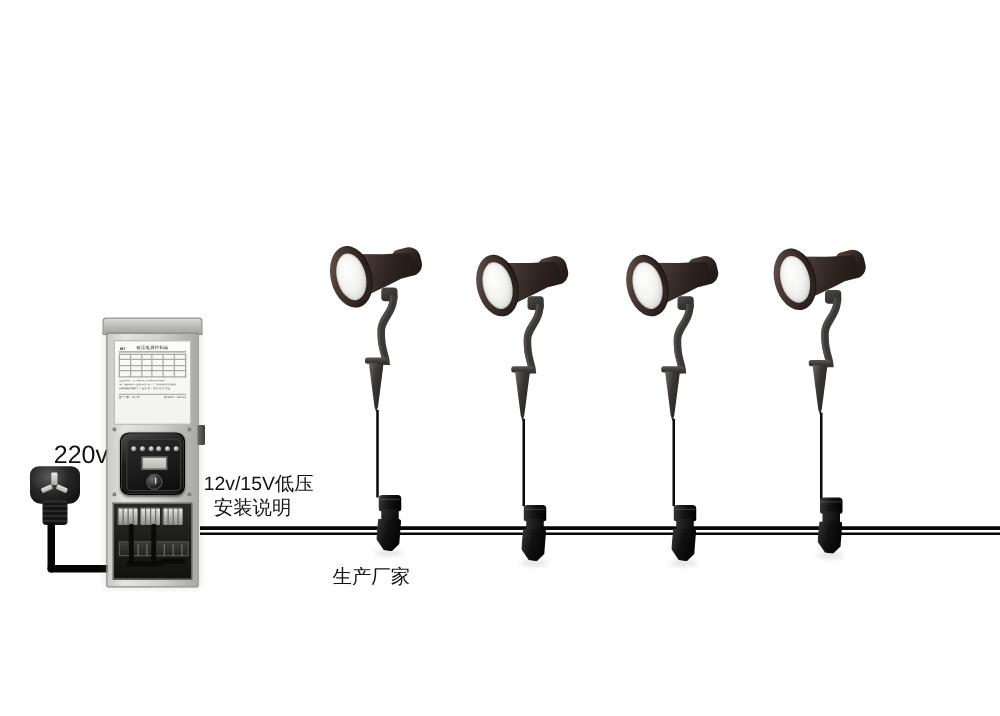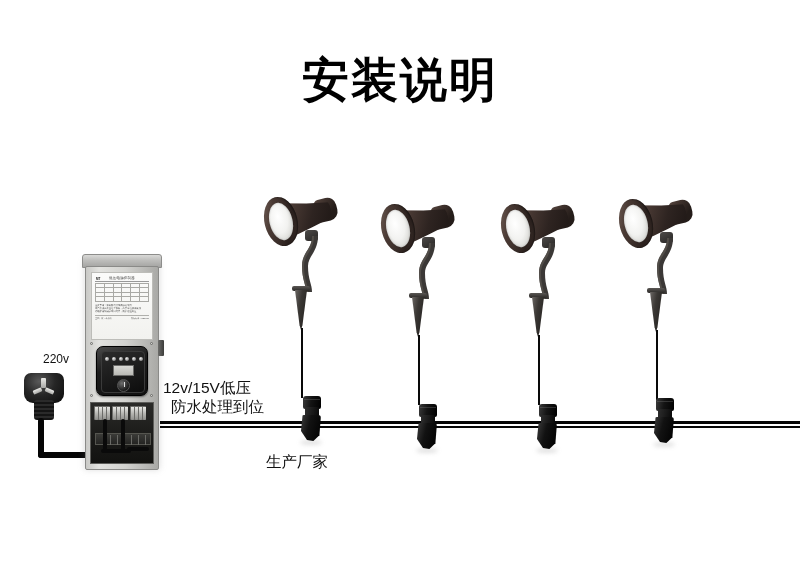--- a/index.html
+++ b/index.html
@@ -256,21 +256,21 @@
 
   
   .lbl {
     position: absolute;
     color: #111;
     white-space: nowrap;
     line-height: 1.25;
   }
   #lbl-220v {
     left: 43px; top: 352px;
-    font-size: 12px;
+    font-size: 20px;
   }
   #lbl-transformer {
     left: 163px; top: 378px;
     font-size: 15.5px;
   }
   #lbl-transformer span { display: block; }
   #lbl-transformer .l2 { padding-left: 8px; }
   #lbl-connector {
     left: 266px; top: 452px;
     font-size: 15.5px;
@@ -450,21 +450,20 @@
     background: rgba(90,90,90,.18);
     border-radius: 50%;
     filter: blur(2px);
   }
 </style>
 </head>
 <body>
 
 <div id="stage">
 
-  <div id="title">安装说明</div>
 
   <div class="lbl" id="lbl-220v">220v</div>
 
   <div id="plug">
     <div class="plug-head">
       <div class="pin" style="left:17px;top:5px;width:5px;height:10px;"></div>
       <div class="pin" style="left:9px;top:16px;width:9px;height:4px;transform:rotate(-24deg);"></div>
       <div class="pin" style="left:21px;top:16px;width:9px;height:4px;transform:rotate(24deg);"></div>
     </div>
     <div class="plug-neck"></div>
@@ -582,21 +581,21 @@
       </div>
       <div class="term-wire" style="left:12px;top:16px;width:4px;height:34px;"></div>
       <div class="term-wire" style="left:30px;top:16px;width:4px;height:34px;"></div>
       <div class="term-wire" style="left:10px;top:46px;width:30px;height:4px;"></div>
       <div class="term-wire" style="left:36px;top:44px;width:22px;height:4px;"></div>
     </div>
   </div>
 
   <div class="lbl" id="lbl-transformer">
     <span class="l1">12v/15V低压</span>
-    <span class="l2">防水处理到位</span>
+    <span class="l2">安装说明</span>
   </div>
 
   <div id="main-bus">
     <div class="wire-a"></div>
     <div class="wire-b"></div>
   </div>
 
   <div class="fixture" style="left:258px;top:186px;">
     <div class="head">
       <div class="cone-rear"></div>

